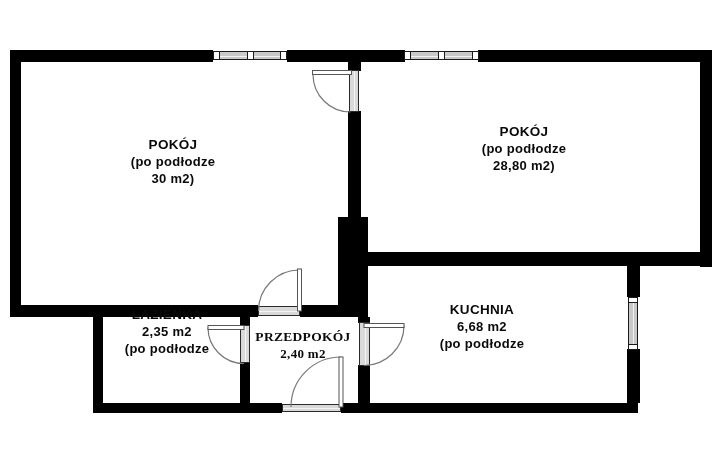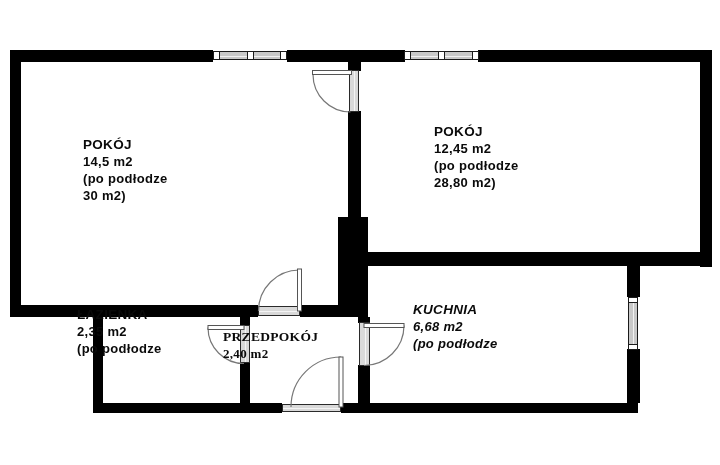--- a/index.html
+++ b/index.html
@@ -10,21 +10,21 @@
   .wall{position:absolute;background:#000;}
   .win-band{position:absolute;background:#c9c9c9;border:1px solid #1a1a1a;box-sizing:border-box;}
   .win-band.h::after{content:"";position:absolute;left:0;right:0;top:50%;height:1px;background:#f2f2f2;}
   .win-band.v::after{content:"";position:absolute;top:0;bottom:0;left:50%;width:1px;background:#f2f2f2;}
   .win-cap{position:absolute;background:#fff;border:1px solid #1a1a1a;box-sizing:border-box;}
   .door-frame{position:absolute;background:#d9d9d9;border:1px solid #2a2a2a;box-sizing:border-box;}
   .door-frame.h::after{content:"";position:absolute;left:0;right:0;top:50%;height:1px;background:#f4f4f4;}
   .door-frame.v::after{content:"";position:absolute;top:0;bottom:0;left:50%;width:1px;background:#f4f4f4;}
   svg.overlay{position:absolute;left:0;top:0;width:720px;height:465px;pointer-events:none;}
   .room-label{
-    position:absolute;text-align:left;color:#0a0a0a;font-weight:bold;
+    position:absolute;text-align:center;color:#0a0a0a;font-weight:bold;
     font-size:13px;line-height:17px;letter-spacing:0.3px;white-space:nowrap;
   }
   .room-label .nm{font-size:13.5px;}
 </style>
 </head>
 <body>
 
 <div id="stage">
 
   <div class="wall" style="left:10px;top:50px;width:203px;height:12px;"></div>
@@ -86,33 +86,31 @@
       <rect x="312.5" y="70.5" width="39" height="4"></rect>
       <rect x="297.5" y="269" width="4" height="42"></rect>
       <rect x="208" y="325.5" width="36" height="4"></rect>
       <rect x="364" y="323.5" width="40" height="4"></rect>
       <rect x="339" y="357" width="4" height="50"></rect>
     </g>
   </svg>
 
   <div class="room-label" style="left:83px;top:136px;width:180px;">
     <div class="nm">POKÓJ</div>
-    <div>14,5 m2</div>
     <div>(po podłodze</div>
     <div>30 m2)</div>
   </div>
 
   <div class="room-label" style="left:434px;top:123px;width:180px;">
     <div class="nm">POKÓJ</div>
-    <div>12,45 m2</div>
     <div>(po podłodze</div>
     <div>28,80 m2)</div>
   </div>
 
-  <div class="room-label" style="left:413px;top:301px;width:180px;font-style:italic;">
+  <div class="room-label" style="left:392px;top:301px;width:180px;">
     <div class="nm">KUCHNIA</div>
     <div>6,68 m2</div>
     <div>(po podłodze</div>
   </div>
 
   <div class="room-label" style="left:77px;top:306px;width:180px;">
     <div class="nm">ŁAZIENKA</div>
     <div>2,35 m2</div>
     <div>(po podłodze</div>
   </div>

